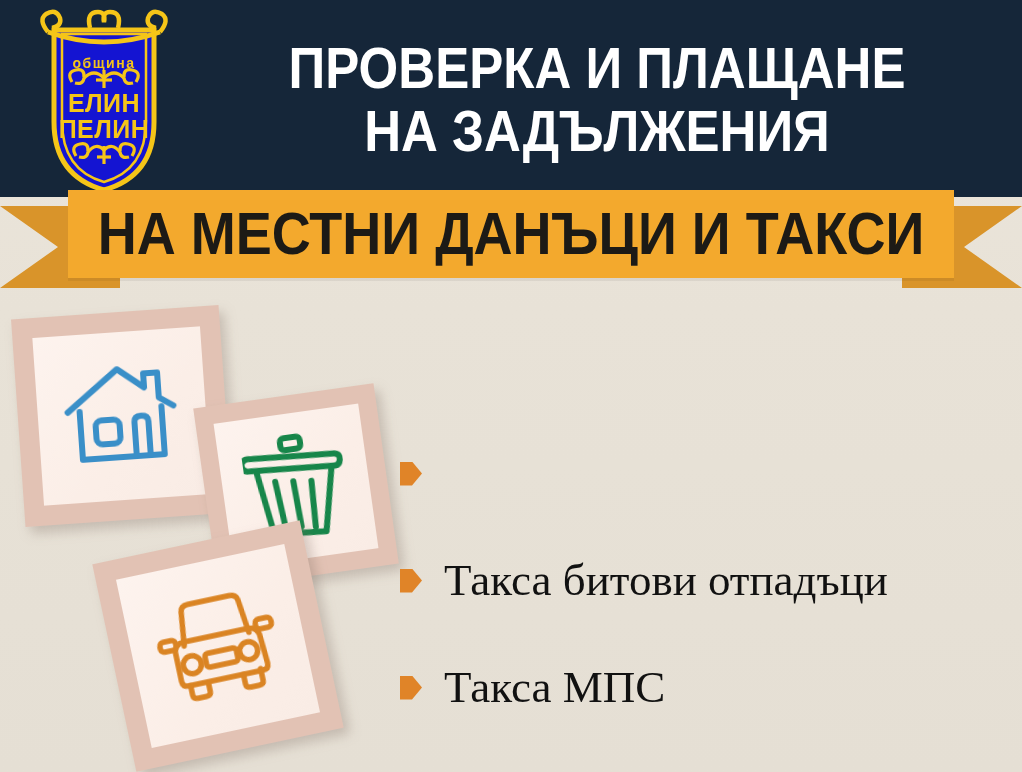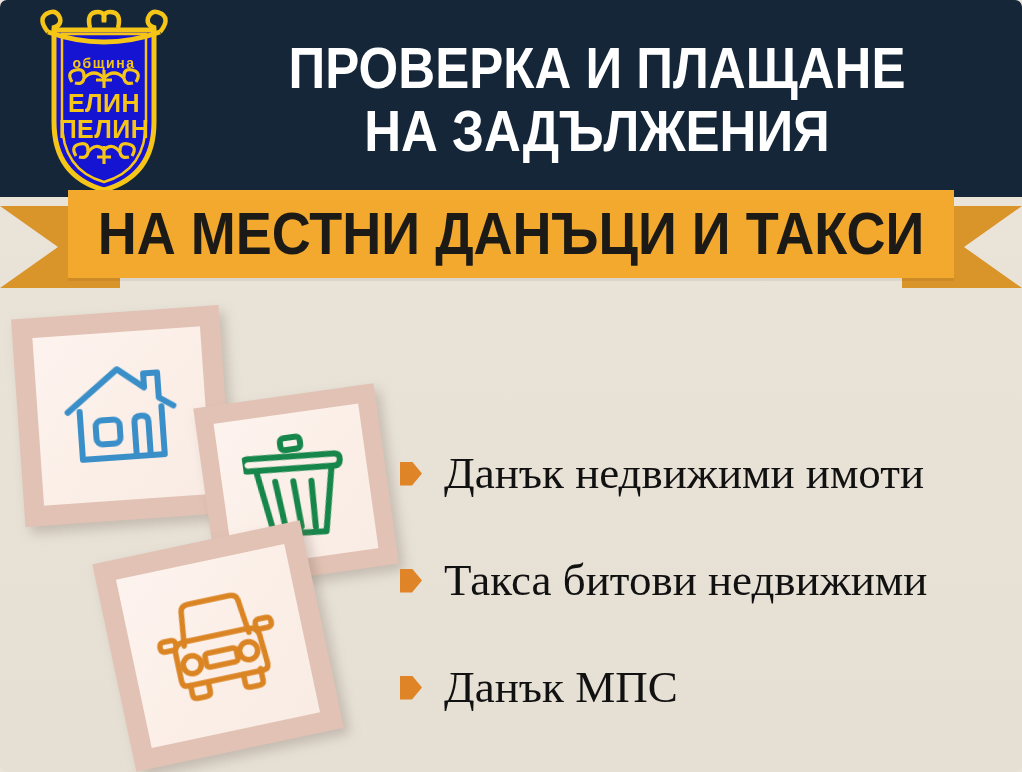--- a/index.html
+++ b/index.html
@@ -5,21 +5,20 @@
   html,body{margin:0;padding:0;}
   body{
     width:1022px;height:772px;overflow:hidden;
     font-family:"Liberation Sans", sans-serif;
     background:#e9e3d9;
   }
   #page{
     position:relative;width:1022px;height:772px;
     background:linear-gradient(180deg,#ece6dc 0%,#e8e2d7 40%,#e5dfd4 100%);
     overflow:hidden;
-    border-radius:7px;
   }
 
   
   .header{
     position:absolute;left:0;top:0;width:1022px;height:197px;
     background:#152639;
     overflow:hidden;
   }
   .header-title{
     position:absolute;left:185px;top:14px;width:824px;height:172px;
@@ -205,28 +204,27 @@
           <path d="M80 84 L80 94 q0 4 5 4 L93 98 q5 0 5 -4 L98 82"></path>
         </g>
       </svg>
     </div>
   </div>
 
   <div class="list">
 
     <div class="list-item">
       <span class="bullet"></span>
-      <span class="list-label">Данък недвижими имоти</span>
     </div>
 
     <div class="list-item">
       <span class="bullet"></span>
-      <span class="list-label">Такса битови недвижими</span>
+      <span class="list-label">Такса битови отпадъци</span>
     </div>
 
     <div class="list-item">
       <span class="bullet"></span>
-      <span class="list-label">Данък МПС</span>
+      <span class="list-label">Такса МПС</span>
     </div>
 
   </div>
 
 </div>
 
 </body></html>

